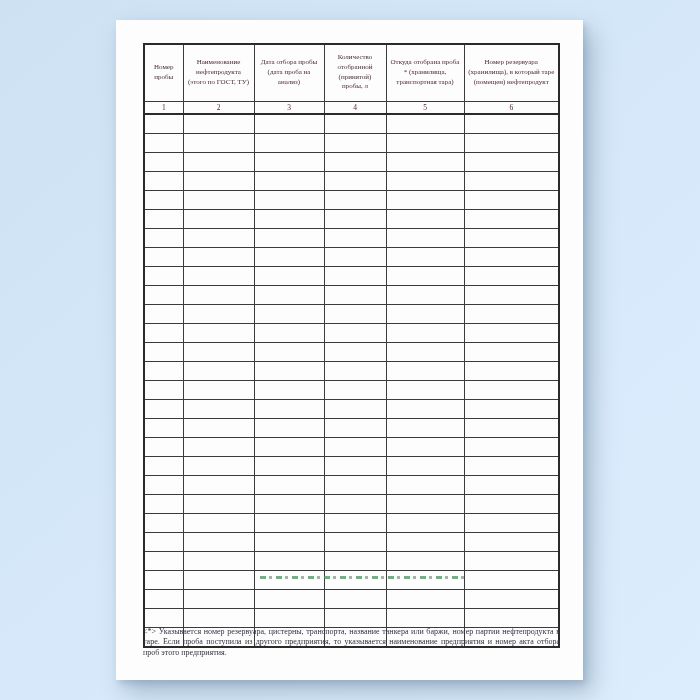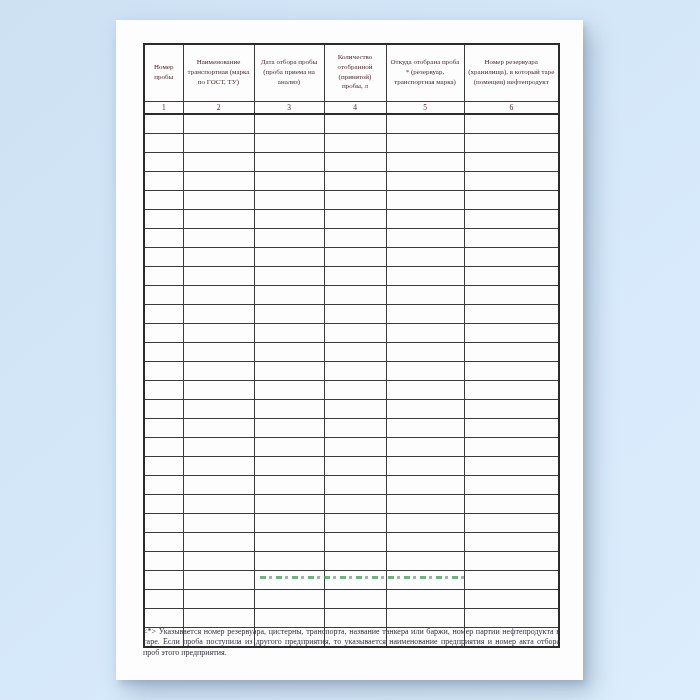--- a/index.html
+++ b/index.html
@@ -97,24 +97,24 @@
         <col style="width:39px">
         <col style="width:71px">
         <col style="width:70px">
         <col style="width:62px">
         <col style="width:78px">
         <col style="width:95px">
       </colgroup>
       <thead>
         <tr class="header-row">
           <th>Номер пробы</th>
-          <th>Наименование транспортная (марка по ГОСТ, ТУ)</th>
-          <th>Дата отбора пробы (проба приема на анализ)</th>
+          <th>Наименование нефтепродукта (этого по ГОСТ, ТУ)</th>
+          <th>Дата отбора пробы (дата проба на анализ)</th>
           <th>Количество отобранной (принятой) пробы, л</th>
-          <th>Откуда отобрана проба * (резервуар, транспортная марка)</th>
+          <th>Откуда отобрана проба * (хранилища, транспортная тара)</th>
           <th>Номер резервуара (хранилища), в который таре (помещен) нефтепродукт</th>
         </tr>
         <tr class="numbering-row">
           <td>1</td>
           <td>2</td>
           <td>3</td>
           <td>4</td>
           <td>5</td>
           <td>6</td>
         </tr>

